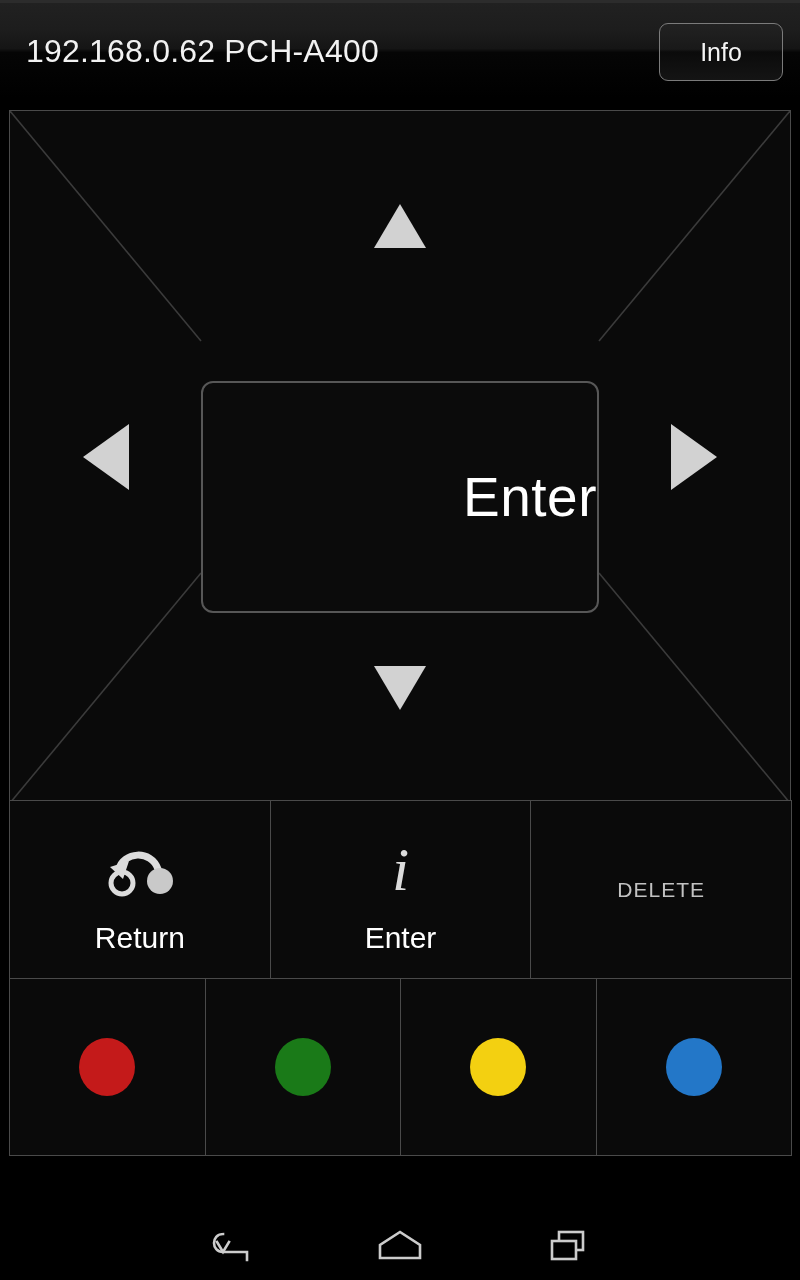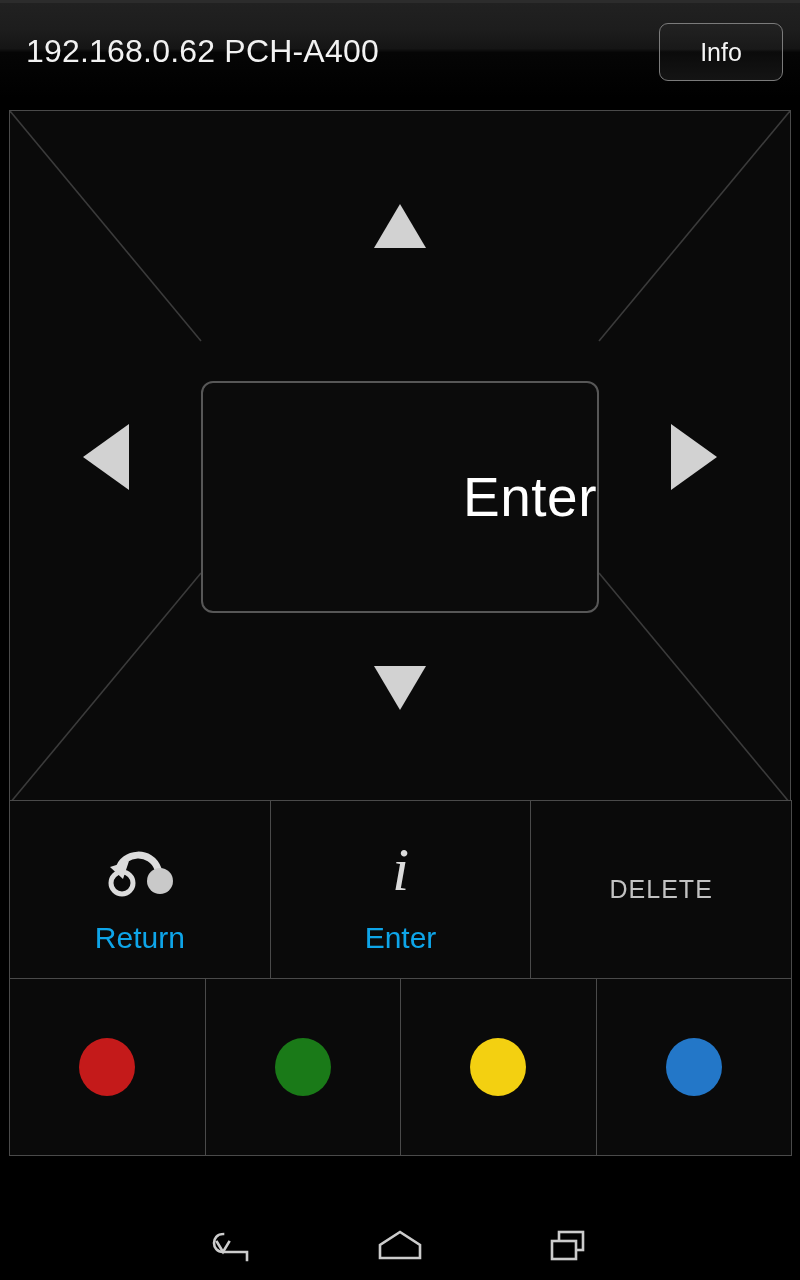--- a/index.html
+++ b/index.html
@@ -136,28 +136,28 @@
     cursor: pointer;
     position: relative;
   }
   .cell-icon {
     height: 72px;
     display: flex;
     align-items: flex-end;
     justify-content: center;
   }
   .cell-label {
-    color: #0ea5e9;
+    color: #ffffff;
     font-size: 30px;
     margin-top: 24px;
     line-height: 1;
   }
   .cell-text-only {
     color: #c2c2c2;
-    font-size: 25px;
+    font-size: 21px;
     letter-spacing: 1px;
   }
   .info-glyph {
     font-family: "Liberation Serif", serif;
     font-style: italic;
     font-size: 62px;
     color: #dcdcdc;
     line-height: 0.95;
     display: block;
   }

